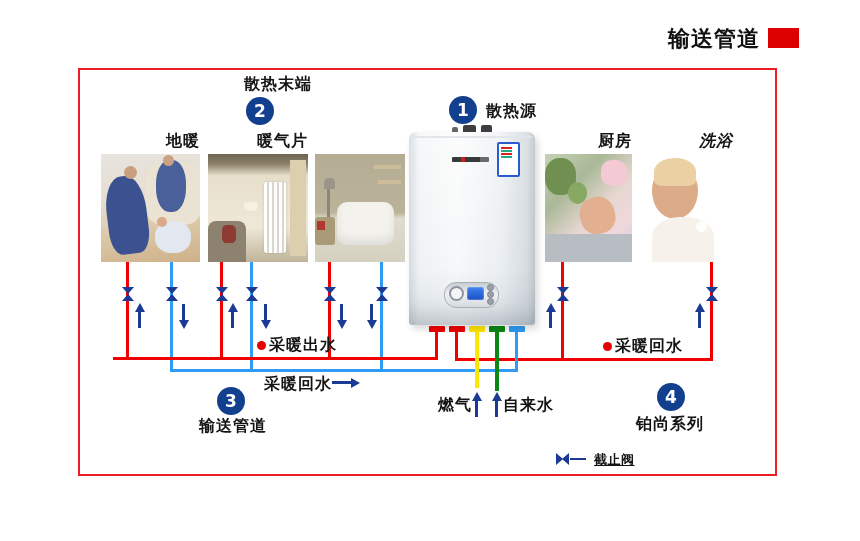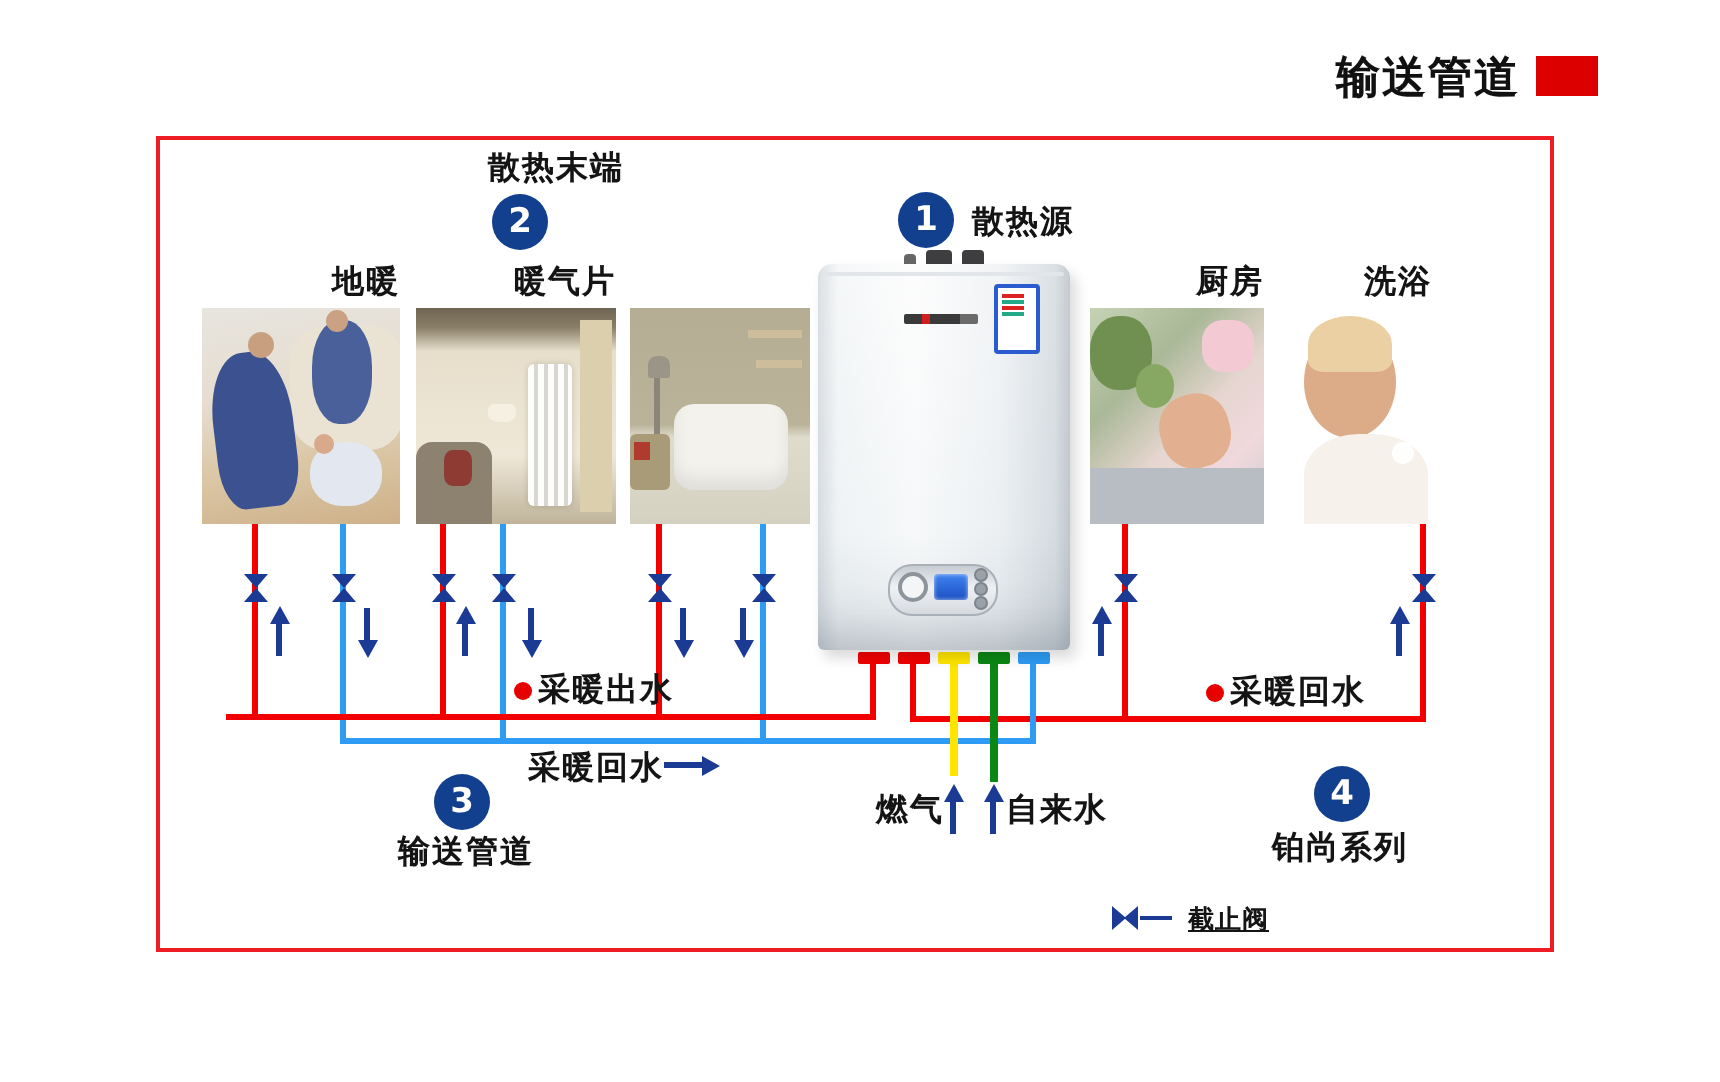--- a/index.html
+++ b/index.html
@@ -105,21 +105,21 @@
 
   <div class="circle" style="left:449px;top:96px;">
     <span>1</span>
   </div>
   <div class="t fs16" style="left:486px;top:101px;">散热源</div>
 
   <div class="t fs16 center" style="left:208px;top:131px;width:100px;">暖气片</div>
   <div class="t fs16 center" style="left:101px;top:131px;width:99px;">地暖</div>
   <div class="t fs16 center" style="left:315px;top:131px;width:90px;margin-top:28px;">客厅</div>
   <div class="t fs16 center" style="left:545px;top:131px;width:87px;">厨房</div>
-  <div class="t fs16 center" style="left:628px;top:131px;width:88px;">洗浴</div>
+  <div class="t fs16 center" style="left:645px;top:131px;width:88px;font-style:italic;">洗浴</div>
 
   <div class="photo" style="left:101px;width:99px;background:linear-gradient(170deg,#e7e5df 0%,#e6ddd0 38%,#dbc7a6 68%,#cdb089 100%);">
     <div class="blob" style="left:44%;top:8%;width:58%;height:58%;background:#eae2d3;border-radius:30%;"></div>
     <div class="blob" style="left:6%;top:20%;width:40%;height:72%;background:#3c5190;border-radius:45% 45% 30% 30%;transform:rotate(-7deg);"></div>
     <div class="blob" style="left:23%;top:11%;width:13px;height:13px;background:#c9a07f;border-radius:50%;"></div>
     <div class="blob" style="left:56%;top:6%;width:30%;height:48%;background:#49609b;border-radius:45%;"></div>
     <div class="blob" style="left:63%;top:1%;width:11px;height:11px;background:#caa183;border-radius:50%;"></div>
     <div class="blob" style="left:55%;top:62%;width:36%;height:30%;background:#e3e7ef;border-radius:45%;"></div>
     <div class="blob" style="left:57%;top:58%;width:10px;height:10px;background:#d7a械;background:#d8a98a;border-radius:50%;"></div>
   </div>

